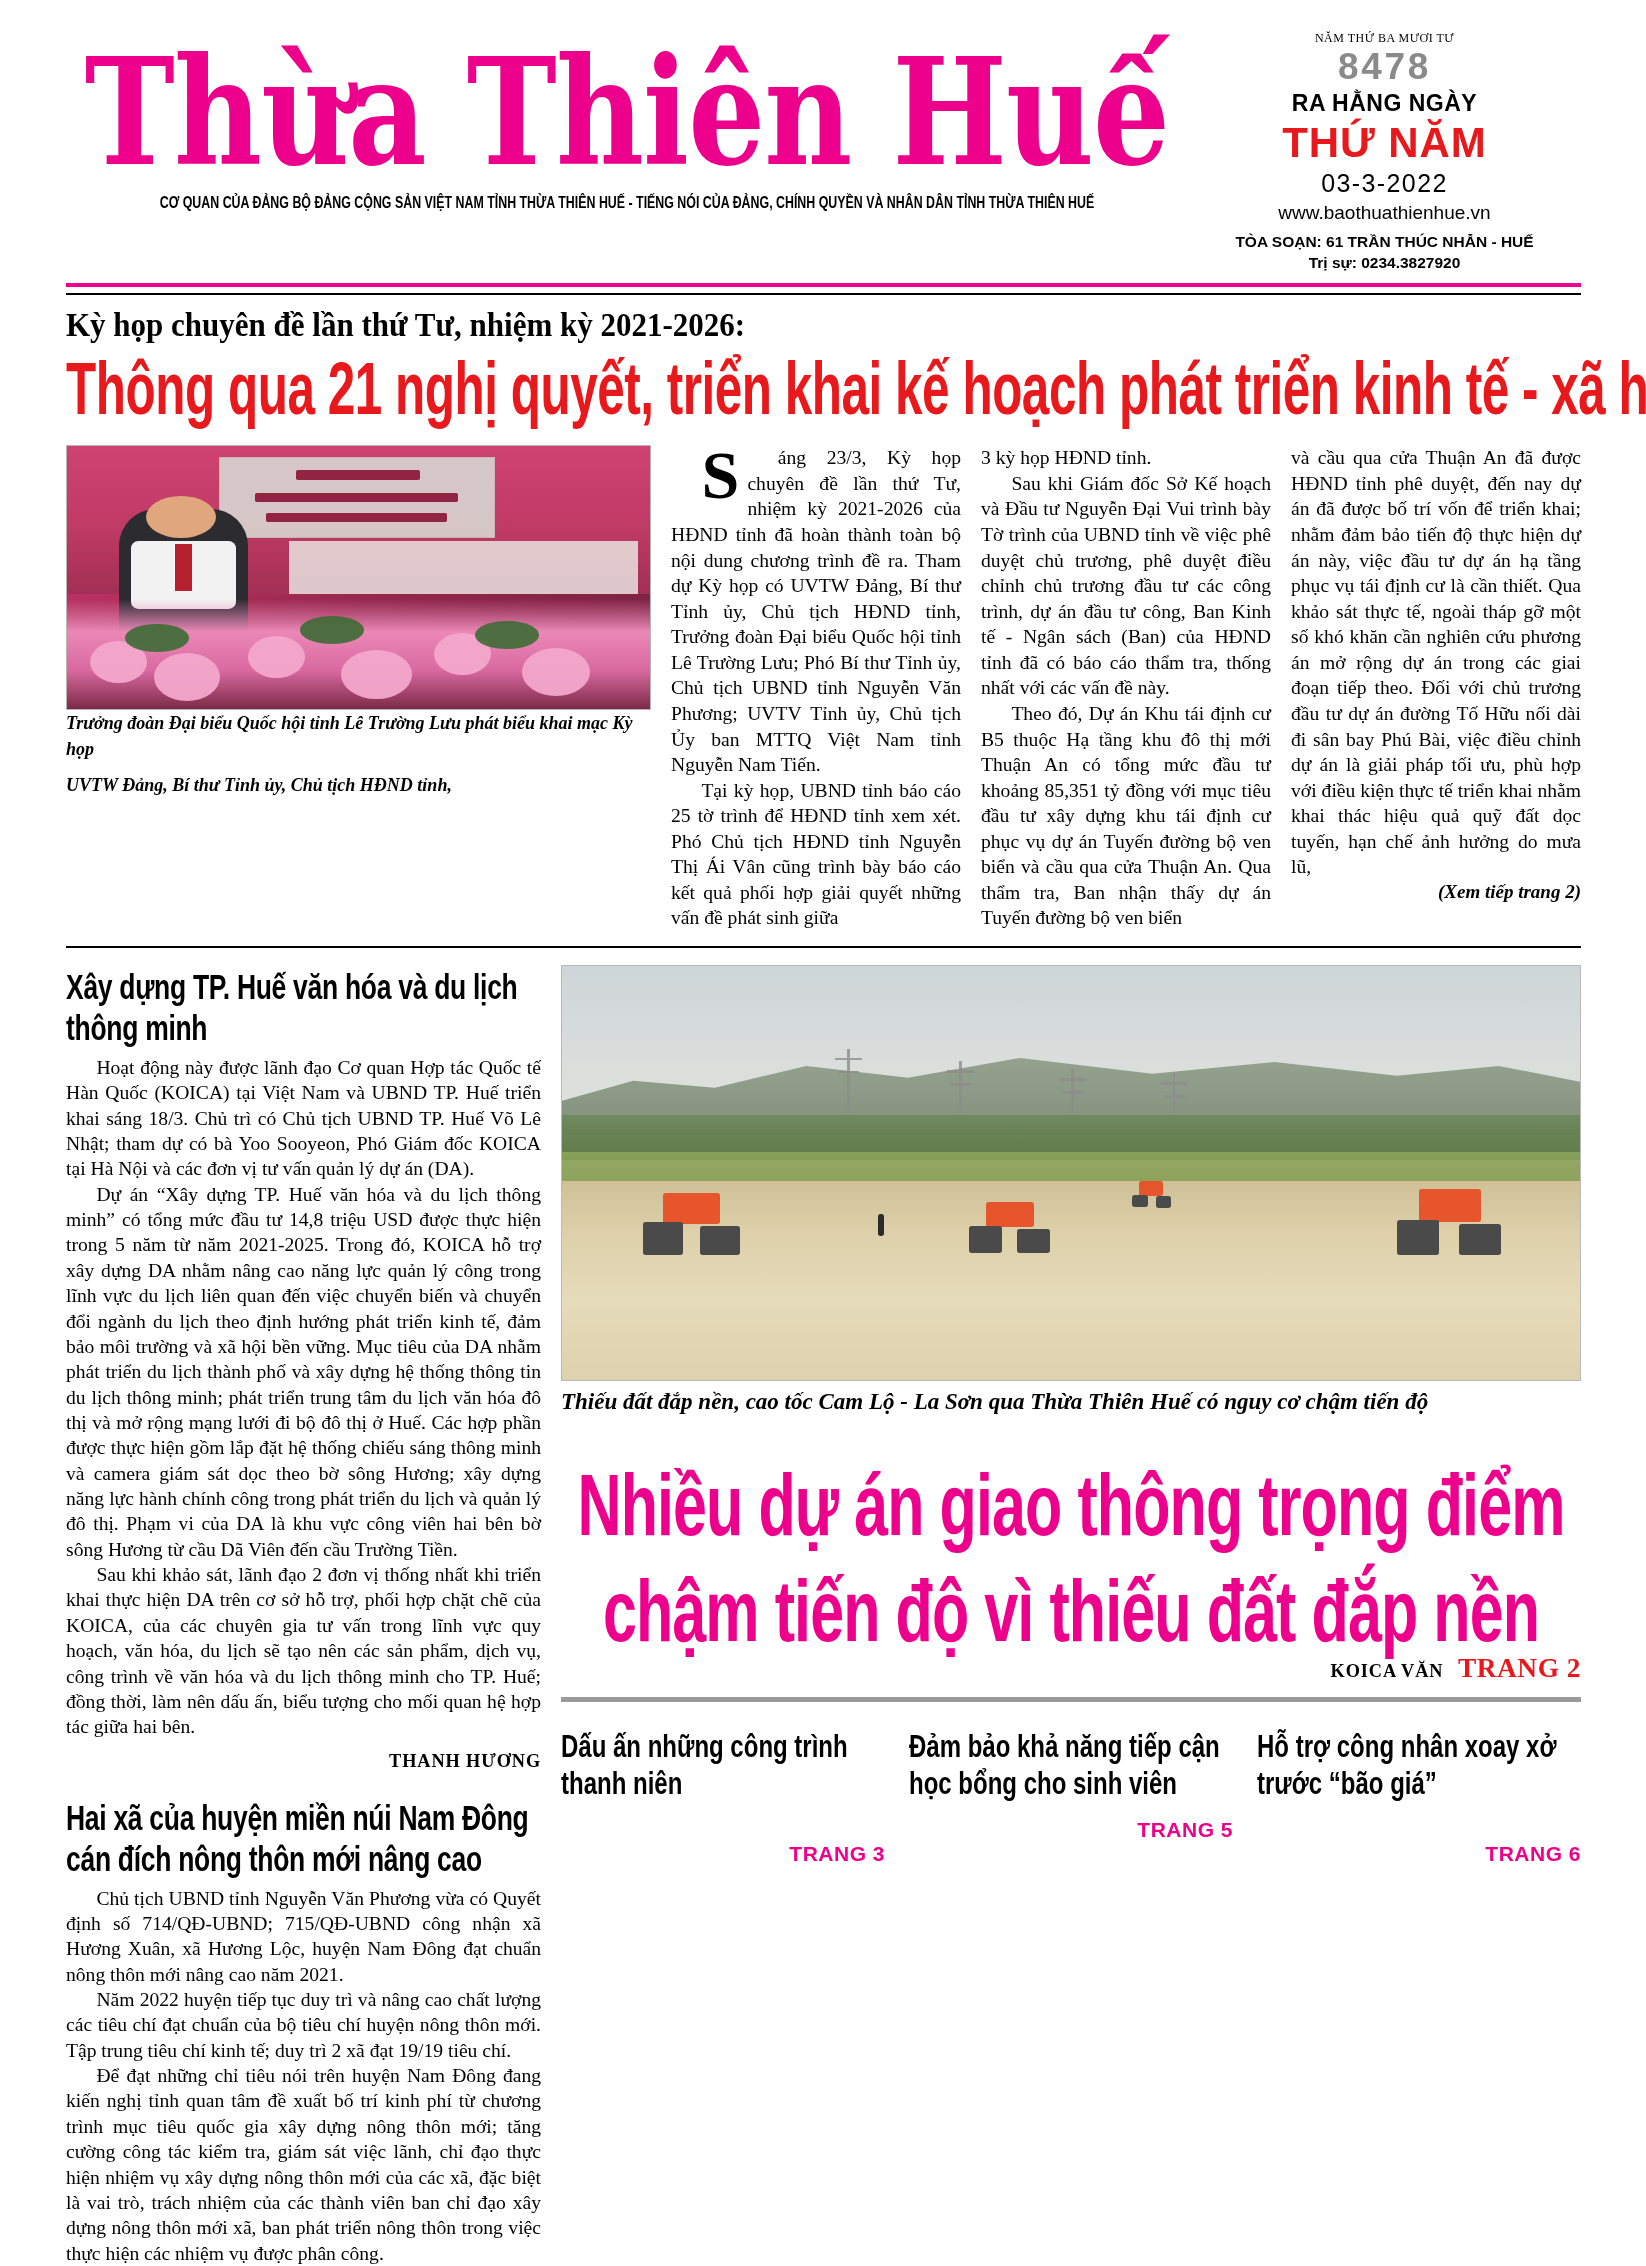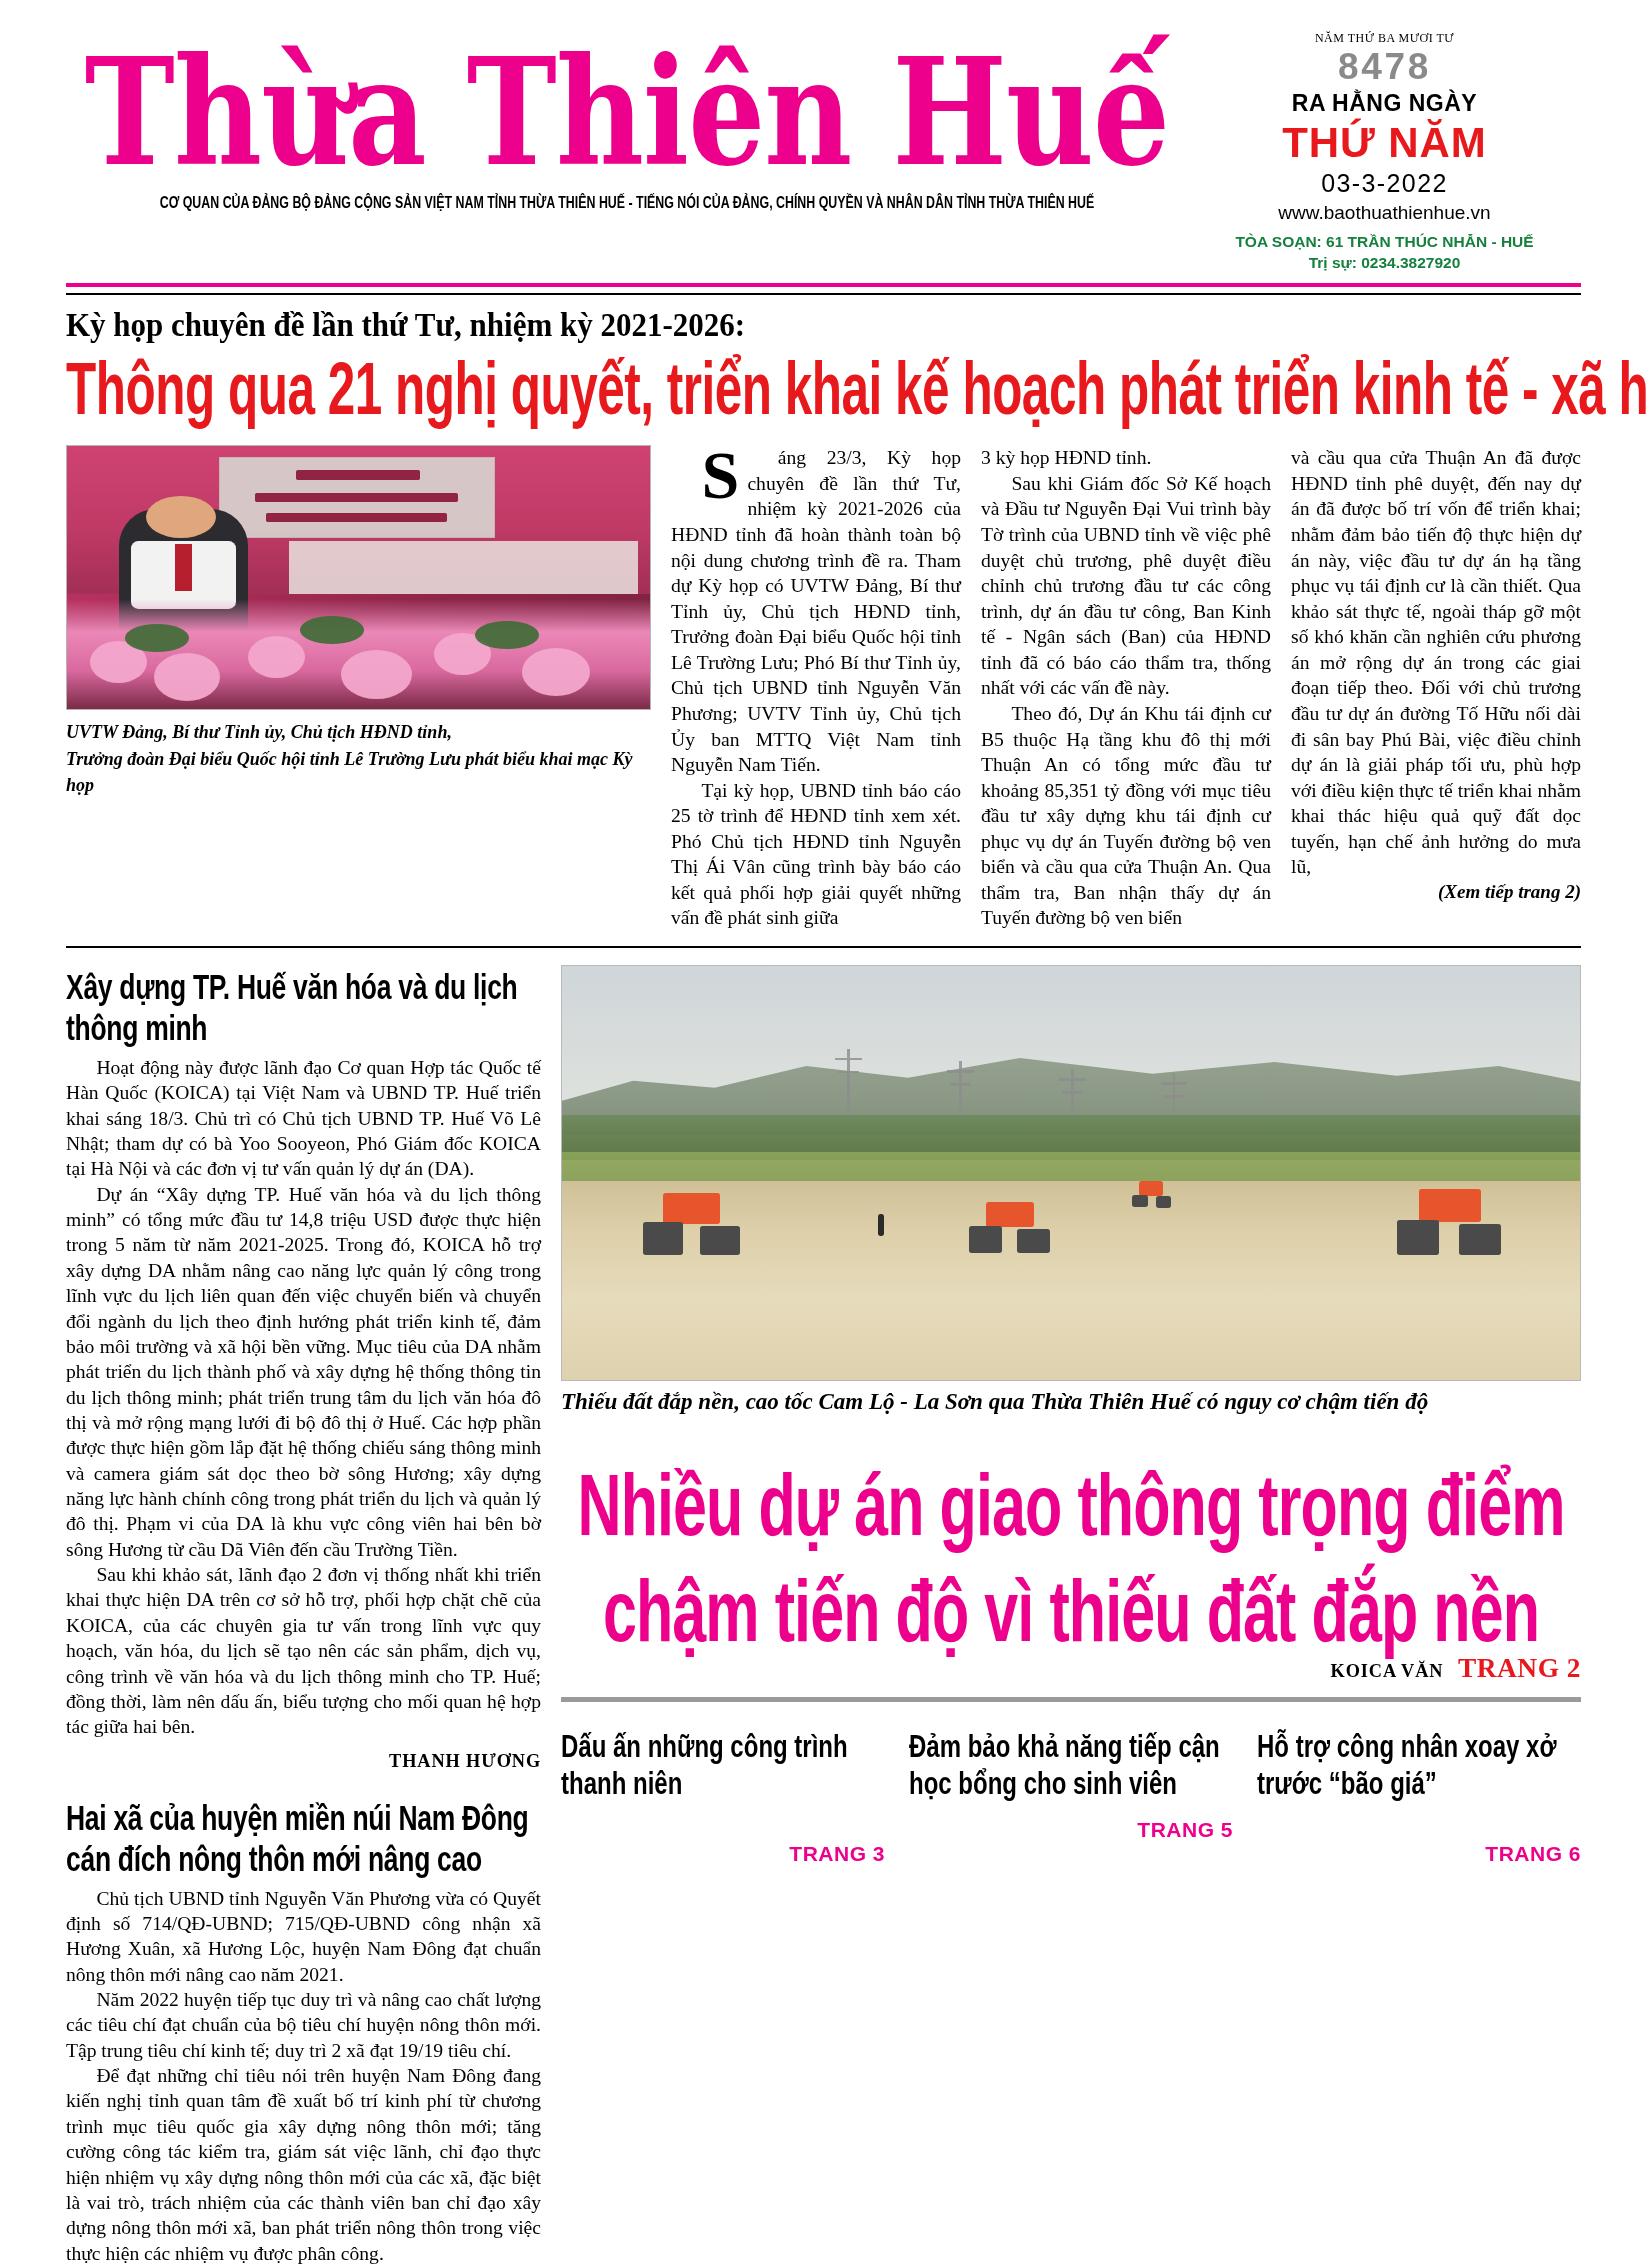--- a/index.html
+++ b/index.html
@@ -34,21 +34,21 @@
   }
   .mast-right{width:393px;flex:0 0 393px;text-align:center;padding-top:5.5px;}
   .m-year{font-family:"Liberation Serif",serif;font-size:12px;letter-spacing:0.5px;margin-bottom:1.8px;}
   .m-issue{font-family:"Liberation Sans",sans-serif;font-weight:700;font-size:37px;color:#8a8a8a;
            letter-spacing:2.7px;line-height:1;margin:1.8px 0 5.5px 0;}
   .m-daily{font-family:"Liberation Sans",sans-serif;font-weight:700;font-size:23px;letter-spacing:0.5px;margin-bottom:3.7px;}
   .m-weekday{font-family:"Liberation Sans",sans-serif;font-weight:700;font-size:42px;color:#e8191c;
              letter-spacing:0.9px;line-height:1.05;margin:1.8px 0 3.7px 0;}
   .m-date{font-family:"Liberation Sans",sans-serif;font-size:25px;letter-spacing:1.4px;margin-bottom:3.7px;}
   .m-web{font-family:"Liberation Sans",sans-serif;font-size:19px;margin-bottom:8.2px;}
-  .m-addr{font-family:"Liberation Sans",sans-serif;font-weight:700;font-size:15.5px;color:#15803d;line-height:1.35;}
+  .m-addr{font-family:"Liberation Sans",sans-serif;font-weight:700;font-size:15.5px;color:#000000;line-height:1.35;}
 
   
   .rule-pink{height:4.6px;background:#ec008c;margin:9.1px 66px 0 66px;}
   .rule-thin{height:1.8px;background:#000;margin:5.5px 66px 0 66px;}
 
   
   .lead-head{padding:12.8px 66px 0 66px;}
   .kicker{font-family:"Liberation Serif",serif;font-weight:700;font-size:31px;letter-spacing:0;
           transform:scaleY(1.12);transform-origin:left center;margin-bottom:20px;}
   .lead-title{
@@ -205,22 +205,22 @@
         <div class="ph-fl" style="left:4%;bottom:10%;"></div>
         <div class="ph-fl" style="left:15%;bottom:3%;width:66px;height:48px;"></div>
         <div class="ph-fl" style="left:31%;bottom:12%;"></div>
         <div class="ph-fl" style="left:47%;bottom:4%;width:71px;height:49px;"></div>
         <div class="ph-fl" style="left:63%;bottom:13%;"></div>
         <div class="ph-fl" style="left:78%;bottom:5%;width:68px;height:48px;"></div>
         <div class="ph-leaf" style="left:10%;bottom:22%;"></div>
         <div class="ph-leaf" style="left:40%;bottom:25%;"></div>
         <div class="ph-leaf" style="left:70%;bottom:23%;"></div>
       </div>
+      <div class="photo-cap" style="margin-top:0">Trưởng đoàn Đại biểu Quốc hội tỉnh Lê Trường Lưu phát biểu khai mạc Kỳ họp</div>
       <div class="photo-cap">UVTW Đảng, Bí thư Tỉnh ủy, Chủ tịch HĐND tỉnh,</div>
-      <div class="photo-cap" style="margin-top:0">Trưởng đoàn Đại biểu Quốc hội tỉnh Lê Trường Lưu phát biểu khai mạc Kỳ họp</div>
     </div>
 
     <div class="lead-col">
       <p class="dropcap">Sáng 23/3, Kỳ họp chuyên đề lần thứ Tư, nhiệm kỳ 2021-2026 của HĐND tỉnh đã hoàn thành toàn bộ nội dung chương trình đề ra. Tham dự Kỳ họp có UVTW Đảng, Bí thư Tỉnh ủy, Chủ tịch HĐND tỉnh, Trưởng đoàn Đại biểu Quốc hội tỉnh Lê Trường Lưu; Phó Bí thư Tỉnh ủy, Chủ tịch UBND tỉnh Nguyễn Văn Phương; UVTV Tỉnh ủy, Chủ tịch Ủy ban MTTQ Việt Nam tỉnh Nguyễn Nam Tiến.</p>
       <p class="nofirst">Tại kỳ họp, UBND tỉnh báo cáo 25 tờ trình để HĐND tỉnh xem xét. Phó Chủ tịch HĐND tỉnh Nguyễn Thị Ái Vân cũng trình bày báo cáo kết quả phối hợp giải quyết những vấn đề phát sinh giữa</p>
     </div>
 
     <div class="lead-col">
       <p style="text-indent:0">3 kỳ họp HĐND tỉnh.</p>
       <p>Sau khi Giám đốc Sở Kế hoạch và Đầu tư Nguyễn Đại Vui trình bày Tờ trình của UBND tỉnh về việc phê duyệt chủ trương, phê duyệt điều chỉnh chủ trương đầu tư các công trình, dự án đầu tư công, Ban Kinh tế - Ngân sách (Ban) của HĐND tỉnh đã có báo cáo thẩm tra, thống nhất với các vấn đề này.</p>

